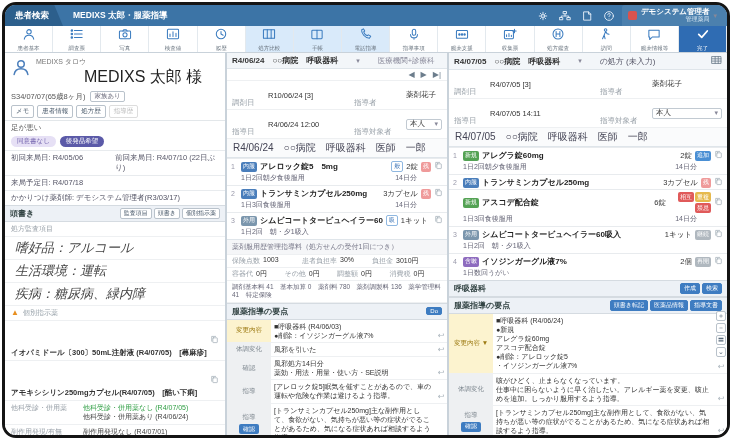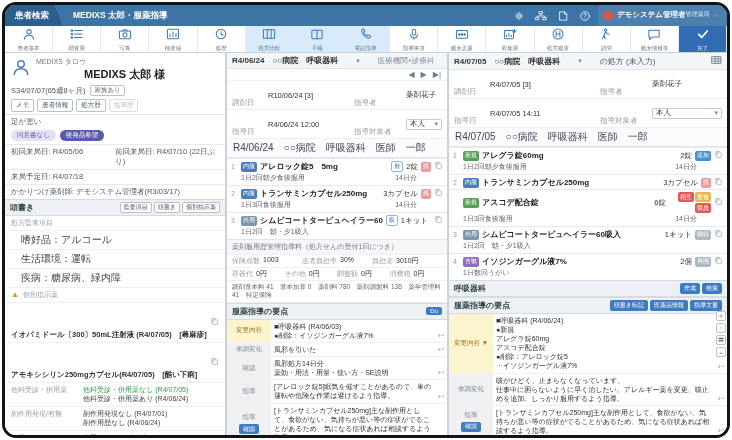--- a/index.html
+++ b/index.html
@@ -10,21 +10,21 @@
   .titlebar { height:21px; background:#3c74a6; display:flex; align-items:stretch; color:#fff; font-size:8.5px; }
   .tb-tab { background:#2c5f8c; padding:0 12px 0 10px; display:flex; align-items:center; font-weight:bold;
             clip-path:polygon(0 0,85% 0,100% 100%,0 100%); min-width:58px; }
   .tb-title { display:flex; align-items:center; padding-left:10px; font-weight:bold; flex:1; }
   .tb-icons { display:flex; align-items:center; gap:9px; padding-right:6px; }
   .tb-icon { width:13px; height:13px; display:flex; align-items:center; justify-content:center; color:#eaf2fa; }
   .tb-icon svg { width:12px; height:12px; }
   .user-chip { background:#4b80ae; border-radius:3px 3px 0 0; height:100%; display:flex; align-items:center;
                gap:4px; padding:0 10px 0 6px; }
   .user-ico { width:9px; height:9px; background:#d9534f; border-radius:2px; }
-  .user-txt { display:flex; flex-direction:row; line-height:1.1; }
+  .user-txt { display:flex; flex-direction:column; line-height:1.1; }
   .user-name { font-size:7.5px; font-weight:bold; }
   .user-sub { font-size:6px; text-align:right; color:#d7e6f2; }
   
   .toolbar { height:27px; background:#fff; border-bottom:1px solid #c9d2da; display:flex; }
   .tb-item { flex:1; display:flex; flex-direction:column; align-items:center; justify-content:center;
              color:#3a7bbf; border-right:1px solid #e3e9ee; cursor:pointer; }
   .tb-item svg { width:14px; height:12px; }
   .tb-label { font-size:5.5px; color:#6b7680; margin-top:1px; white-space:nowrap; }
   .tb-item.lit { background:#d9eafa; }
   .tb-item.dark { background:#2f6cb3; color:#fff; }
@@ -32,41 +32,41 @@
   
   .main { display:flex; height:385px; }
   .col { background:#fff; overflow:hidden; font-size:8px; color:#333; }
   .col-left { width:222px; border-right:2px solid #c9d2da; }
   .col-mid { width:222px; border-right:2px solid #c9d2da; }
   .col-right { flex:1; position:relative; }
   
   .p-head { display:flex; gap:5px; padding:4px 6px 2px; }
   .p-ico { color:#4a7ebb; } .p-ico svg { width:20px; height:20px; }
   .p-kana { font-size:7px; color:#777; }
-  .p-name { font-size:11px; font-weight:bold; color:#222;padding-left:48px; }
+  .p-name { font-size:16px; font-weight:normal; color:#222;padding-left:48px; }
   .p-birth { font-size:7.5px; color:#555; padding:1px 6px; display:flex; gap:5px; align-items:center; }
   .badge-box { border:1px solid #b9c2cb; border-radius:2px; padding:0 3px; font-size:6.5px; color:#667; }
   .p-btns { display:flex; gap:3px; padding:2px 6px; }
   .pbtn { border:1px solid #b9c2cb; background:#fff; border-radius:2px; font-size:6.5px; color:#456;
           padding:1px 4px; cursor:pointer; }
   .pbtn.dis { color:#bbb; border-color:#ddd; }
   .p-note { border-top:1px solid #e3e7ea; padding:2px 6px; color:#555; font-size:7.5px; }
   .pill-row { display:flex; gap:4px; padding:1px 6px 3px; }
   .pill { border-radius:7px; font-size:6.5px; padding:1px 6px; background:#e6e0f5; color:#6a5aa8; }
   .pill.filled { background:#5b5aa8; color:#fff; }
   .vrow { display:flex; border-top:1px solid #e8ebee; padding:2px 6px; font-size:7.5px; }
   .vrow > div { flex:1; } .vlabel { color:#556; } 
   .sec-hdr { background:#edf1f6; border-top:1px solid #d5dbe1; border-bottom:1px solid #d5dbe1;
              display:flex; align-items:center; padding:2px 5px; gap:3px; }
   .sec-title { font-weight:bold; font-size:8px; color:#344; flex:1; }
   .sbtn { border:1px solid #b9c2cb; background:#fff; border-radius:2px; font-size:6px; color:#456;
           padding:0 3px; cursor:pointer; white-space:nowrap; }
   .sbtn.blue { background:#3e7cc1; border-color:#3e7cc1; color:#fff; }
   .sub-gray { color:#98a0a8; font-size:7px; padding:2px 6px; border-bottom:1px solid #eef0f2; }
-  .pair-row { padding:2px 16px; border-bottom:1px solid #eef0f2; font-size:10px; color:#444; }
+  .pair-row { padding:2px 10px; border-bottom:1px solid #eef0f2; font-size:13px; color:#444;font-style:italic; }
   .warn-row { padding:2px 6px; border-bottom:1px solid #eef0f2; color:#96a0a8; font-size:7px; }
   .warn-row .tri { color:#e88f1f; font-size:8px; margin-right:2px; }
   .drug-note { display:flex; padding:2px 6px; border-bottom:1px solid #eef0f2; font-size:7.5px;
                font-weight:bold; color:#333; align-items:center; }
   .drug-note .dn { flex:1;margin-top:25px; }
   .copy-ic { color:#9aa6b0; cursor:pointer; } .copy-ic svg { width:9px; height:9px; }
   .hist-row { display:flex; border-bottom:1px solid #eef0f2; font-size:7px; }
   .hist-label { width:78px; color:#98a0a8; padding:2px 0 2px 6px; }
   .hist-vals { flex:1; padding:2px 4px 2px 0; color:#444; }
   .hist-vals div { line-height:1.35; }

